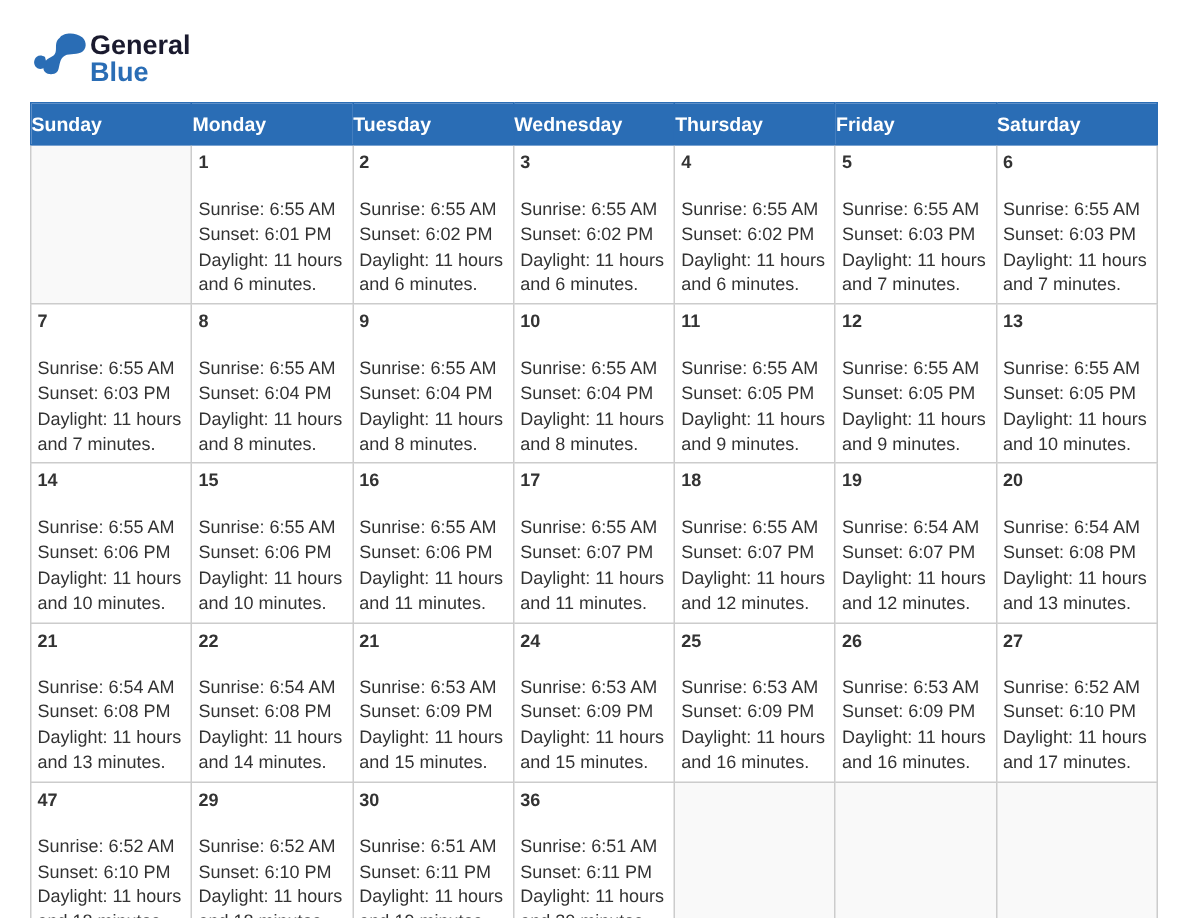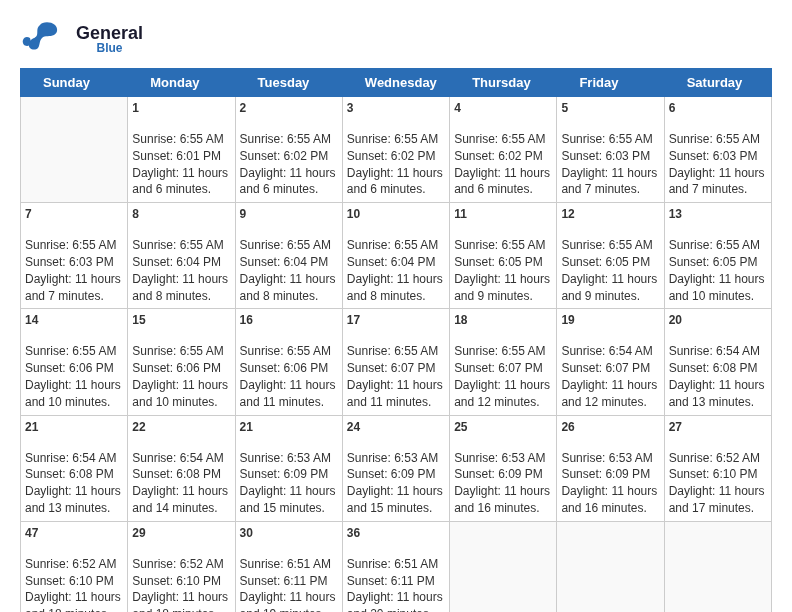--- a/index.html
+++ b/index.html
@@ -32,21 +32,21 @@
     .calendar-table {
       width: 100%;
       border-collapse: collapse;
       table-layout: fixed;
     }
     .calendar-table th {
       background: #2a6db5;
       color: #fff;
       font-size: 13px;
       font-weight: bold;
-      padding: 6px 22px;
+      padding: 6px 0;
       text-align: left;
       border: 1px solid #2a6db5;
     }
     .calendar-table td {
       border: 1px solid #ccc;
       vertical-align: top;
       padding: 4px 4px;
       min-height: 80px;
       height: 85px;
       font-size: 10.5px;
@@ -64,41 +64,40 @@
     }
     .day-info {
       font-size: 12px;
       line-height: 1.4;
       color: #333;
       margin-top: 16px;
     }
     .logo-wrapper {
       display: flex;
       align-items: center;
-      gap: 16px;
+      gap: 0;
     }
     .logo-bird {
       width: 40px;
       height: 38px;
     }
     .logo-label {
       display: flex;
       flex-direction: column;
       line-height: 1;
     }
     .logo-general {
       font-size: 18px;
       font-weight: bold;
       color: #1a1a2e;
     }
     .logo-blue-text {
-      font-size: 12px;
+      font-size: 18px;
       font-weight: bold;
       color: #2a6db5;
-      text-align: center;
     }
   </style>
 </head>
 <body>
 
 <div class="header">
   <div class="logo-wrapper">
     <svg class="logo-bird" viewBox="0 0 40 38" xmlns="http://www.w3.org/2000/svg">
       <path d="M20 5 C22 2, 30 1, 35 5 C38 8, 38 13, 34 15 C30 17, 25 15, 22 18 C19 21, 20 26, 18 28 C16 30, 12 30, 10 28 C8 26, 9 22, 11 20 C13 18, 16 18, 17 15 C18 12, 16 8, 20 5Z" fill="#2a6db5"></path>
       <path d="M10 18 C7 16, 4 17, 3 20 C2 23, 4 26, 7 26 C9 26, 11 24, 11 22Z" fill="#2a6db5"></path>

